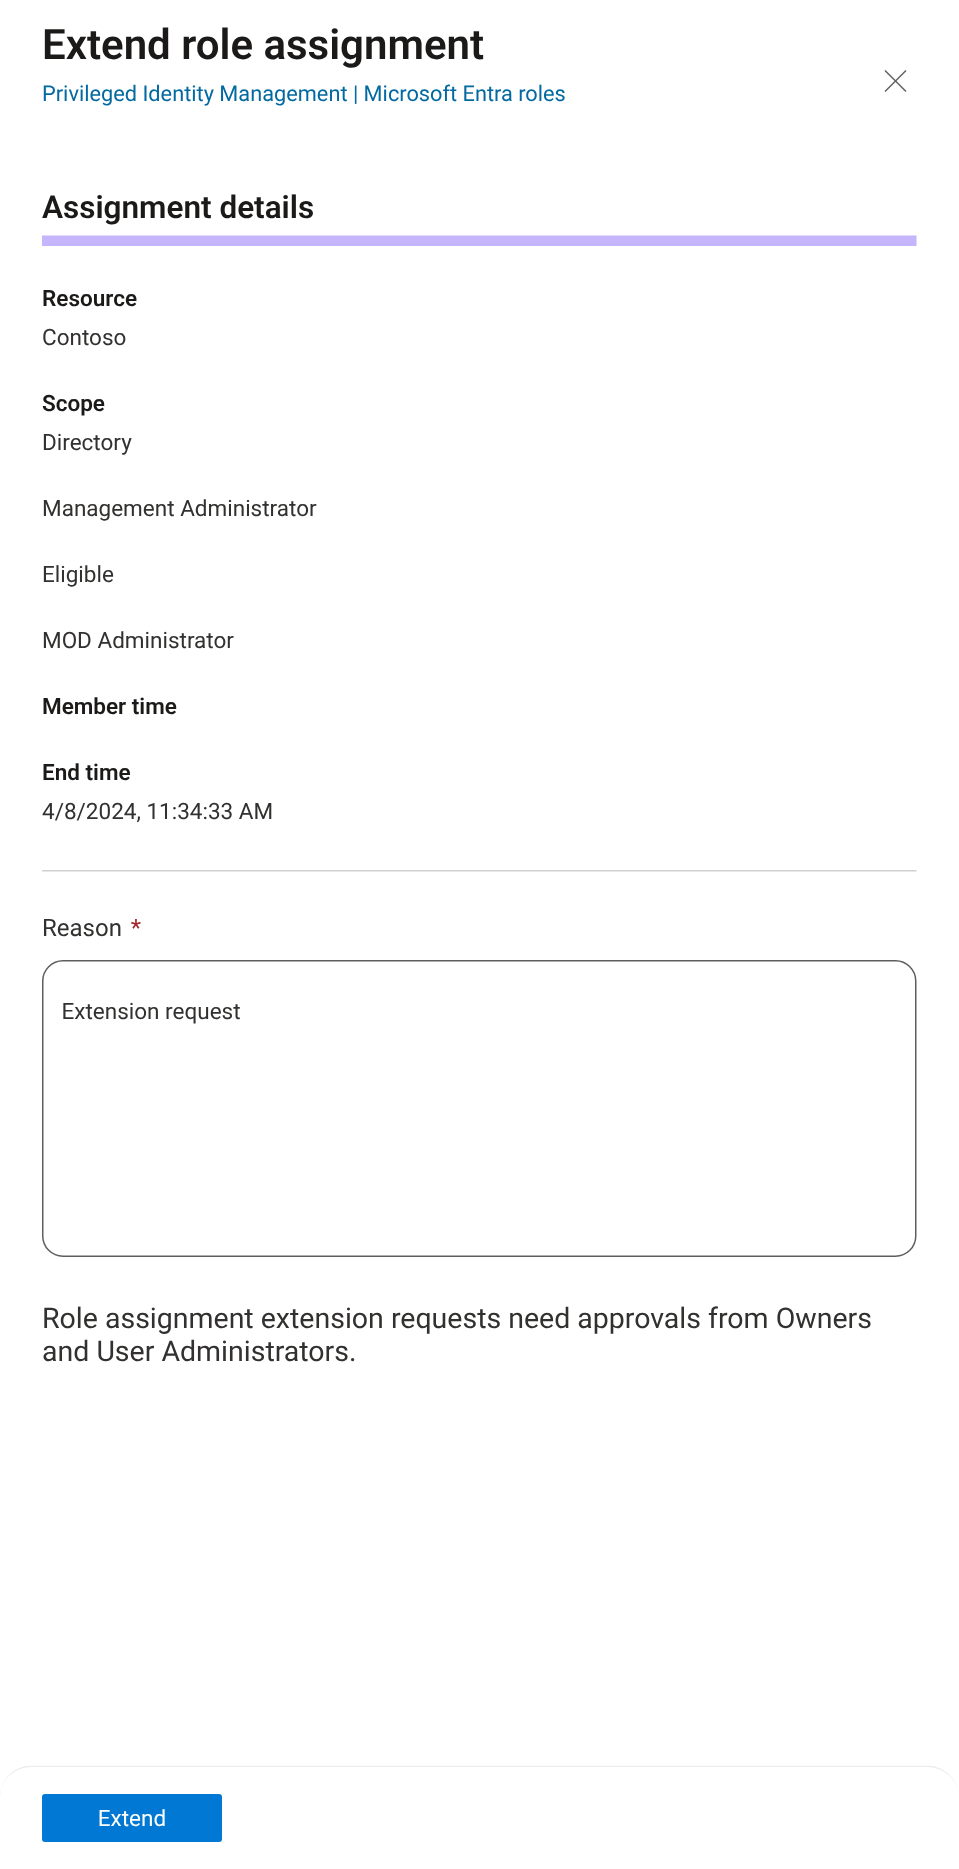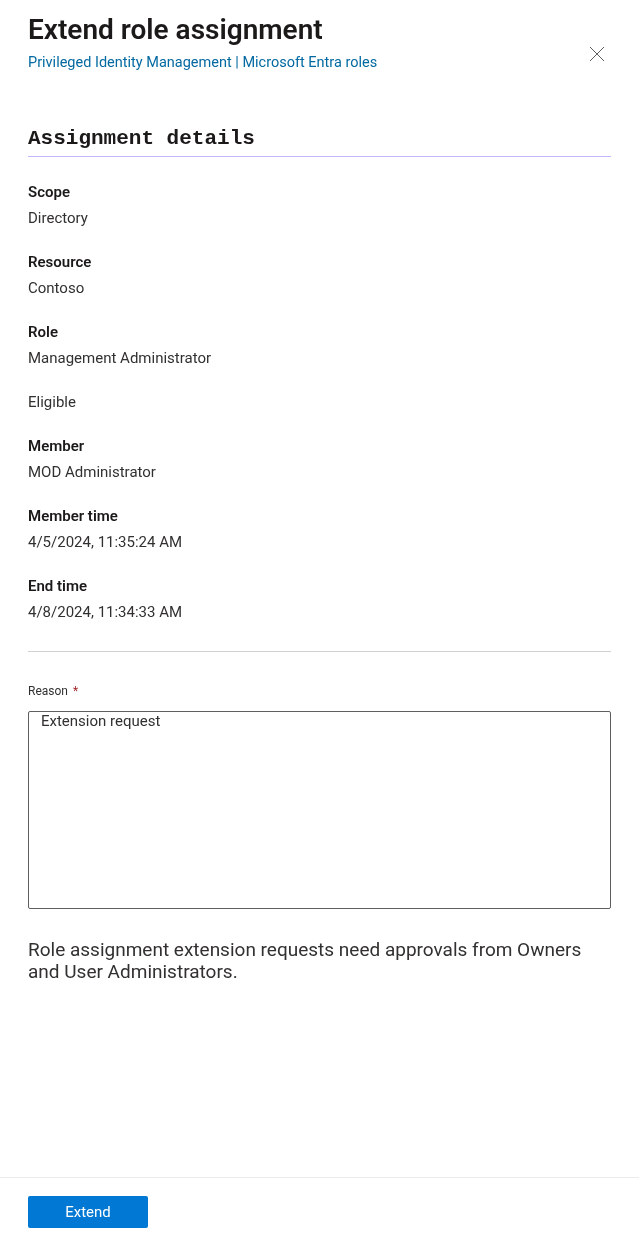--- a/index.html
+++ b/index.html
@@ -45,22 +45,21 @@
     .close-btn svg {
       width: 16px;
       height: 16px;
     }
     .section-heading {
       font-size: 21px;
       font-weight: 600;
       color: #1b1a19;
       margin-top: 56px;
       padding-bottom: 6px;
-      border-bottom: 1px solid #c4b5fd;
-      font-family: Liberation Mono, monospace;
+      border-bottom: 7px solid #c4b5fd;
     }
     .field {
       margin-top: 26px;
     }
     .field-label {
       font-size: 15px;
       font-weight: 600;
       color: #1b1a19;
     }
     .field-value {
@@ -71,55 +70,56 @@
     }
     .divider {
       border: none;
       border-top: 1px solid #d2d0ce;
       margin-top: 30px;
     }
     .reason-block {
       margin-top: 28px;
     }
     .reason-label {
-      font-size: 12px;
+      font-size: 16px;
       font-weight: 400;
       color: #323130;
     }
     .required {
       color: #a4262c;
       margin-left: 2px;
     }
     .reason-textarea {
       width: 100%;
       height: 198px;
       margin-top: 12px;
-      padding: 0 12px;
+      padding: 24px 12px;
       font-family: inherit;
       font-size: 15px;
       color: #323130;
       border: 1px solid #605e5c;
-      border-radius: 2px;
+      border-radius: 14px;
       resize: none;
       outline: none;
     }
     .info-text {
       font-size: 19px;
       color: #323130;
       margin-top: 26px;
       line-height: 22px;
     }
     .footer {
       position: absolute;
       left: 0;
       right: 0;
       bottom: 0;
       border-top: 1px solid #edebe9;
       padding: 18px 28px 18px 28px;
       background: #fff;
+      border-radius: 21px;
     }
     .extend-btn {
       background: #0078d4;
       color: #fff;
       border: none;
       font-family: inherit;
       font-size: 15px;
       font-weight: 400;
       padding: 6px 24px;
       border-radius: 2px;
@@ -143,46 +143,43 @@
           <line x1="1" y1="1" x2="15" y2="15"></line>
           <line x1="15" y1="1" x2="1" y2="15"></line>
         </svg>
       </span>
     </button>
   </div>
 
   <h2 class="section-heading">Assignment details</h2>
 
   <div class="field">
+    <div class="field-label">Resource</div>
+    <div class="field-value">Contoso</div>
+  </div>
+
+  <div class="field">
     <div class="field-label">Scope</div>
     <div class="field-value">Directory</div>
   </div>
 
   <div class="field">
-    <div class="field-label">Resource</div>
-    <div class="field-value">Contoso</div>
-  </div>
-
-  <div class="field">
-    <div class="field-label">Role</div>
     <div class="field-value">Management Administrator</div>
   </div>
 
   <div class="field">
     <div class="field-value">Eligible</div>
   </div>
 
   <div class="field">
-    <div class="field-label">Member</div>
     <div class="field-value">MOD Administrator</div>
   </div>
 
   <div class="field">
     <div class="field-label">Member time</div>
-    <div class="field-value">4/5/2024, 11:35:24 AM</div>
   </div>
 
   <div class="field">
     <div class="field-label">End time</div>
     <div class="field-value">4/8/2024, 11:34:33 AM</div>
   </div>
 
   <hr class="divider">
 
   <div class="reason-block">

